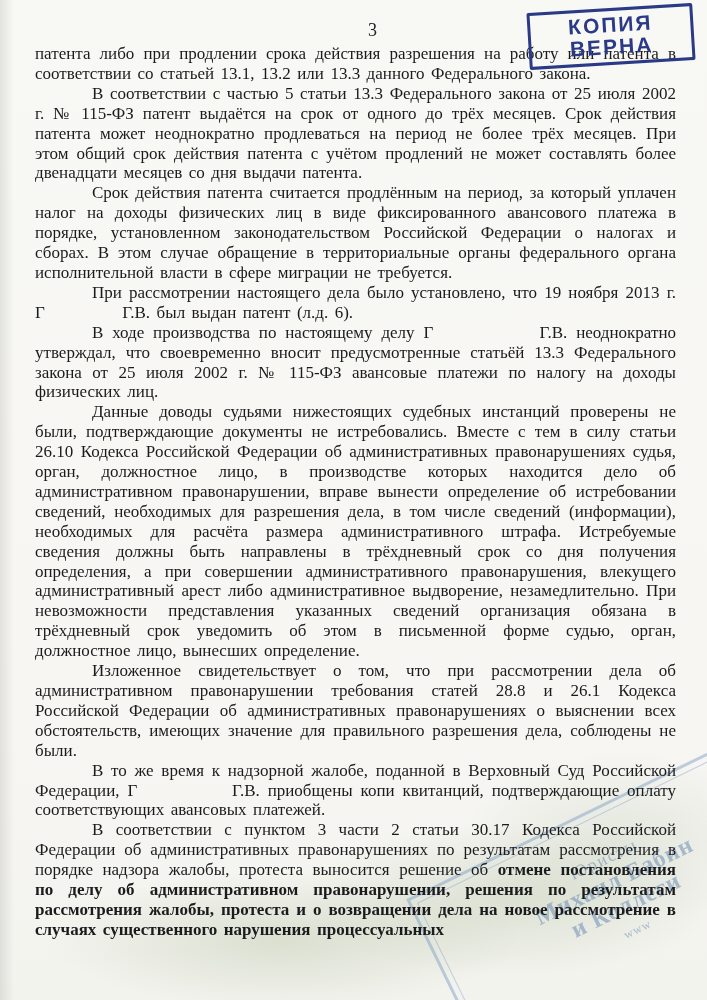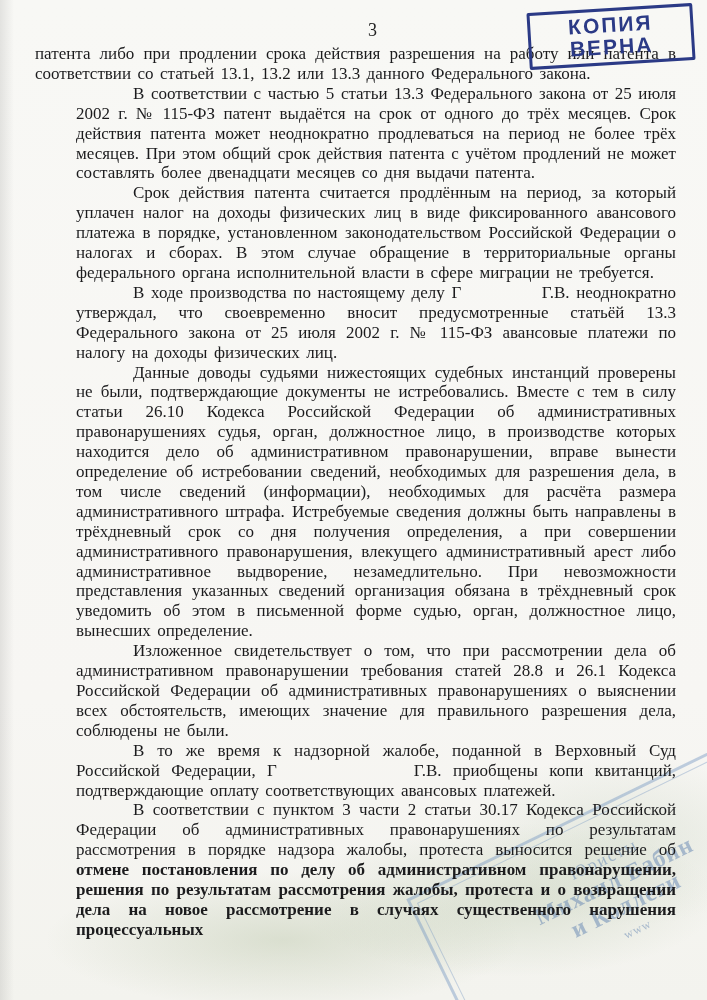--- a/index.html
+++ b/index.html
@@ -64,21 +64,21 @@
   .watermark .w4{font-size:12px;margin-top:6px;letter-spacing:1px;}
   
   .doc-body{
     position:absolute;left:35px;top:44px;width:641px;
     z-index:2;
     font-size:17px;line-height:19.9px;color:#1b1b1d;
     text-align:justify;
     word-spacing:0.13em;
   }
   .para{margin:0;}
-  .para.indent{text-indent:57px;margin-left:41px;}
+  .para.indent{text-indent:57px;}
   .bold-run{font-weight:bold;}
 </style>
 </head>
 <body>
 
 <div class="page">
 
   <div class="edge-shadow"></div>
   <div class="scan-tint"></div>
 
@@ -93,20 +93,21 @@
     <div class="w1">Юристы</div>
     <div class="w2">Михаил Бабин</div>
     <div class="w3">и Коллеги</div>
     <div class="w4">www</div>
   </div>
 
   <div class="doc-body">
       <p class="para"><span>патента либо при продлении срока действия разрешения на работу или патента в соответствии со статьей 13.1, 13.2 или 13.3 данного Федерального закона.</span></p>
       <p class="para indent"><span>В соответствии с частью 5 статьи 13.3 Федерального закона от 25 июля 2002 г. № 115-ФЗ патент выдаётся на срок от одного до трёх месяцев. Срок действия патента может неоднократно продлеваться на период не более трёх месяцев. При этом общий срок действия патента с учётом продлений не может составлять более двенадцати месяцев со дня выдачи патента.</span></p>
       <p class="para indent"><span>Срок действия патента считается продлённым на период, за который уплачен налог на доходы физических лиц в виде фиксированного авансового платежа в порядке, установленном законодательством Российской Федерации о налогах и сборах. В этом случае обращение в территориальные органы федерального органа исполнительной власти в сфере миграции не требуется.</span></p>
+      <p class="para indent"><span>При рассмотрении настоящего дела было установлено, что 19 ноября 2013 г. Г&nbsp;&nbsp;&nbsp;&nbsp;&nbsp;&nbsp;&nbsp;&nbsp;&nbsp;&nbsp;&nbsp;&nbsp;Г.В. был выдан патент (л.д. 6).</span></p>
       <p class="para indent"><span>В ходе производства по настоящему делу Г&nbsp;&nbsp;&nbsp;&nbsp;&nbsp;&nbsp;&nbsp;&nbsp;&nbsp;&nbsp;&nbsp;&nbsp;Г.В. неоднократно утверждал, что своевременно вносит предусмотренные статьёй 13.3 Федерального закона от 25 июля 2002 г. № 115-ФЗ авансовые платежи по налогу на доходы физических лиц.</span></p>
       <p class="para indent"><span>Данные доводы судьями нижестоящих судебных инстанций проверены не были, подтверждающие документы не истребовались. Вместе с тем в силу статьи 26.10 Кодекса Российской Федерации об административных правонарушениях судья, орган, должностное лицо, в производстве которых находится дело об административном правонарушении, вправе вынести определение об истребовании сведений, необходимых для разрешения дела, в том числе сведений (информации), необходимых для расчёта размера административного штрафа. Истребуемые сведения должны быть направлены в трёхдневный срок со дня получения определения, а при совершении административного правонарушения, влекущего административный арест либо административное выдворение, незамедлительно. При невозможности представления указанных сведений организация обязана в трёхдневный срок уведомить об этом в письменной форме судью, орган, должностное лицо, вынесших определение.</span></p>
       <p class="para indent"><span>Изложенное свидетельствует о том, что при рассмотрении дела об административном правонарушении требования статей 28.8 и 26.1 Кодекса Российской Федерации об административных правонарушениях о выяснении всех обстоятельств, имеющих значение для правильного разрешения дела, соблюдены не были.</span></p>
       <p class="para indent"><span>В то же время к надзорной жалобе, поданной в Верховный Суд Российской Федерации, Г&nbsp;&nbsp;&nbsp;&nbsp;&nbsp;&nbsp;&nbsp;&nbsp;&nbsp;&nbsp;&nbsp;&nbsp;Г.В. приобщены копи квитанций, подтверждающие оплату соответствующих авансовых платежей.</span></p>
       <p class="para indent"><span>В соответствии с пунктом 3 части 2 статьи 30.17 Кодекса Российской Федерации об административных правонарушениях по результатам рассмотрения в порядке надзора жалобы, протеста выносится решение об </span><span class="bold-run">отмене постановления по делу об административном правонарушении, решения по результатам рассмотрения жалобы, протеста и о возвращении дела на новое рассмотрение в случаях существенного нарушения процессуальных</span></p>
     </div>
 
 </div>
 
 </body></html>

